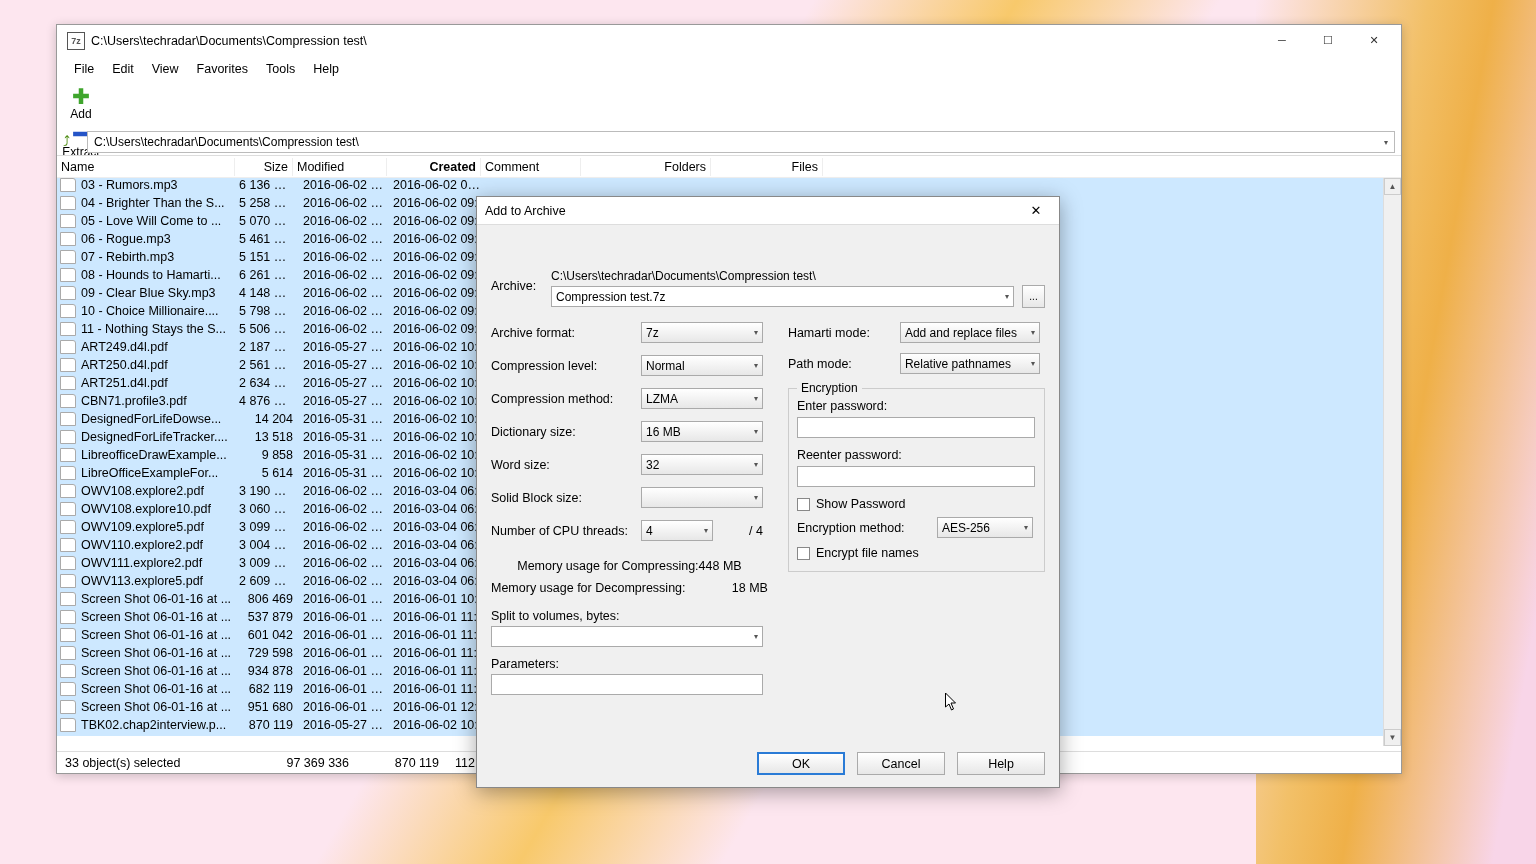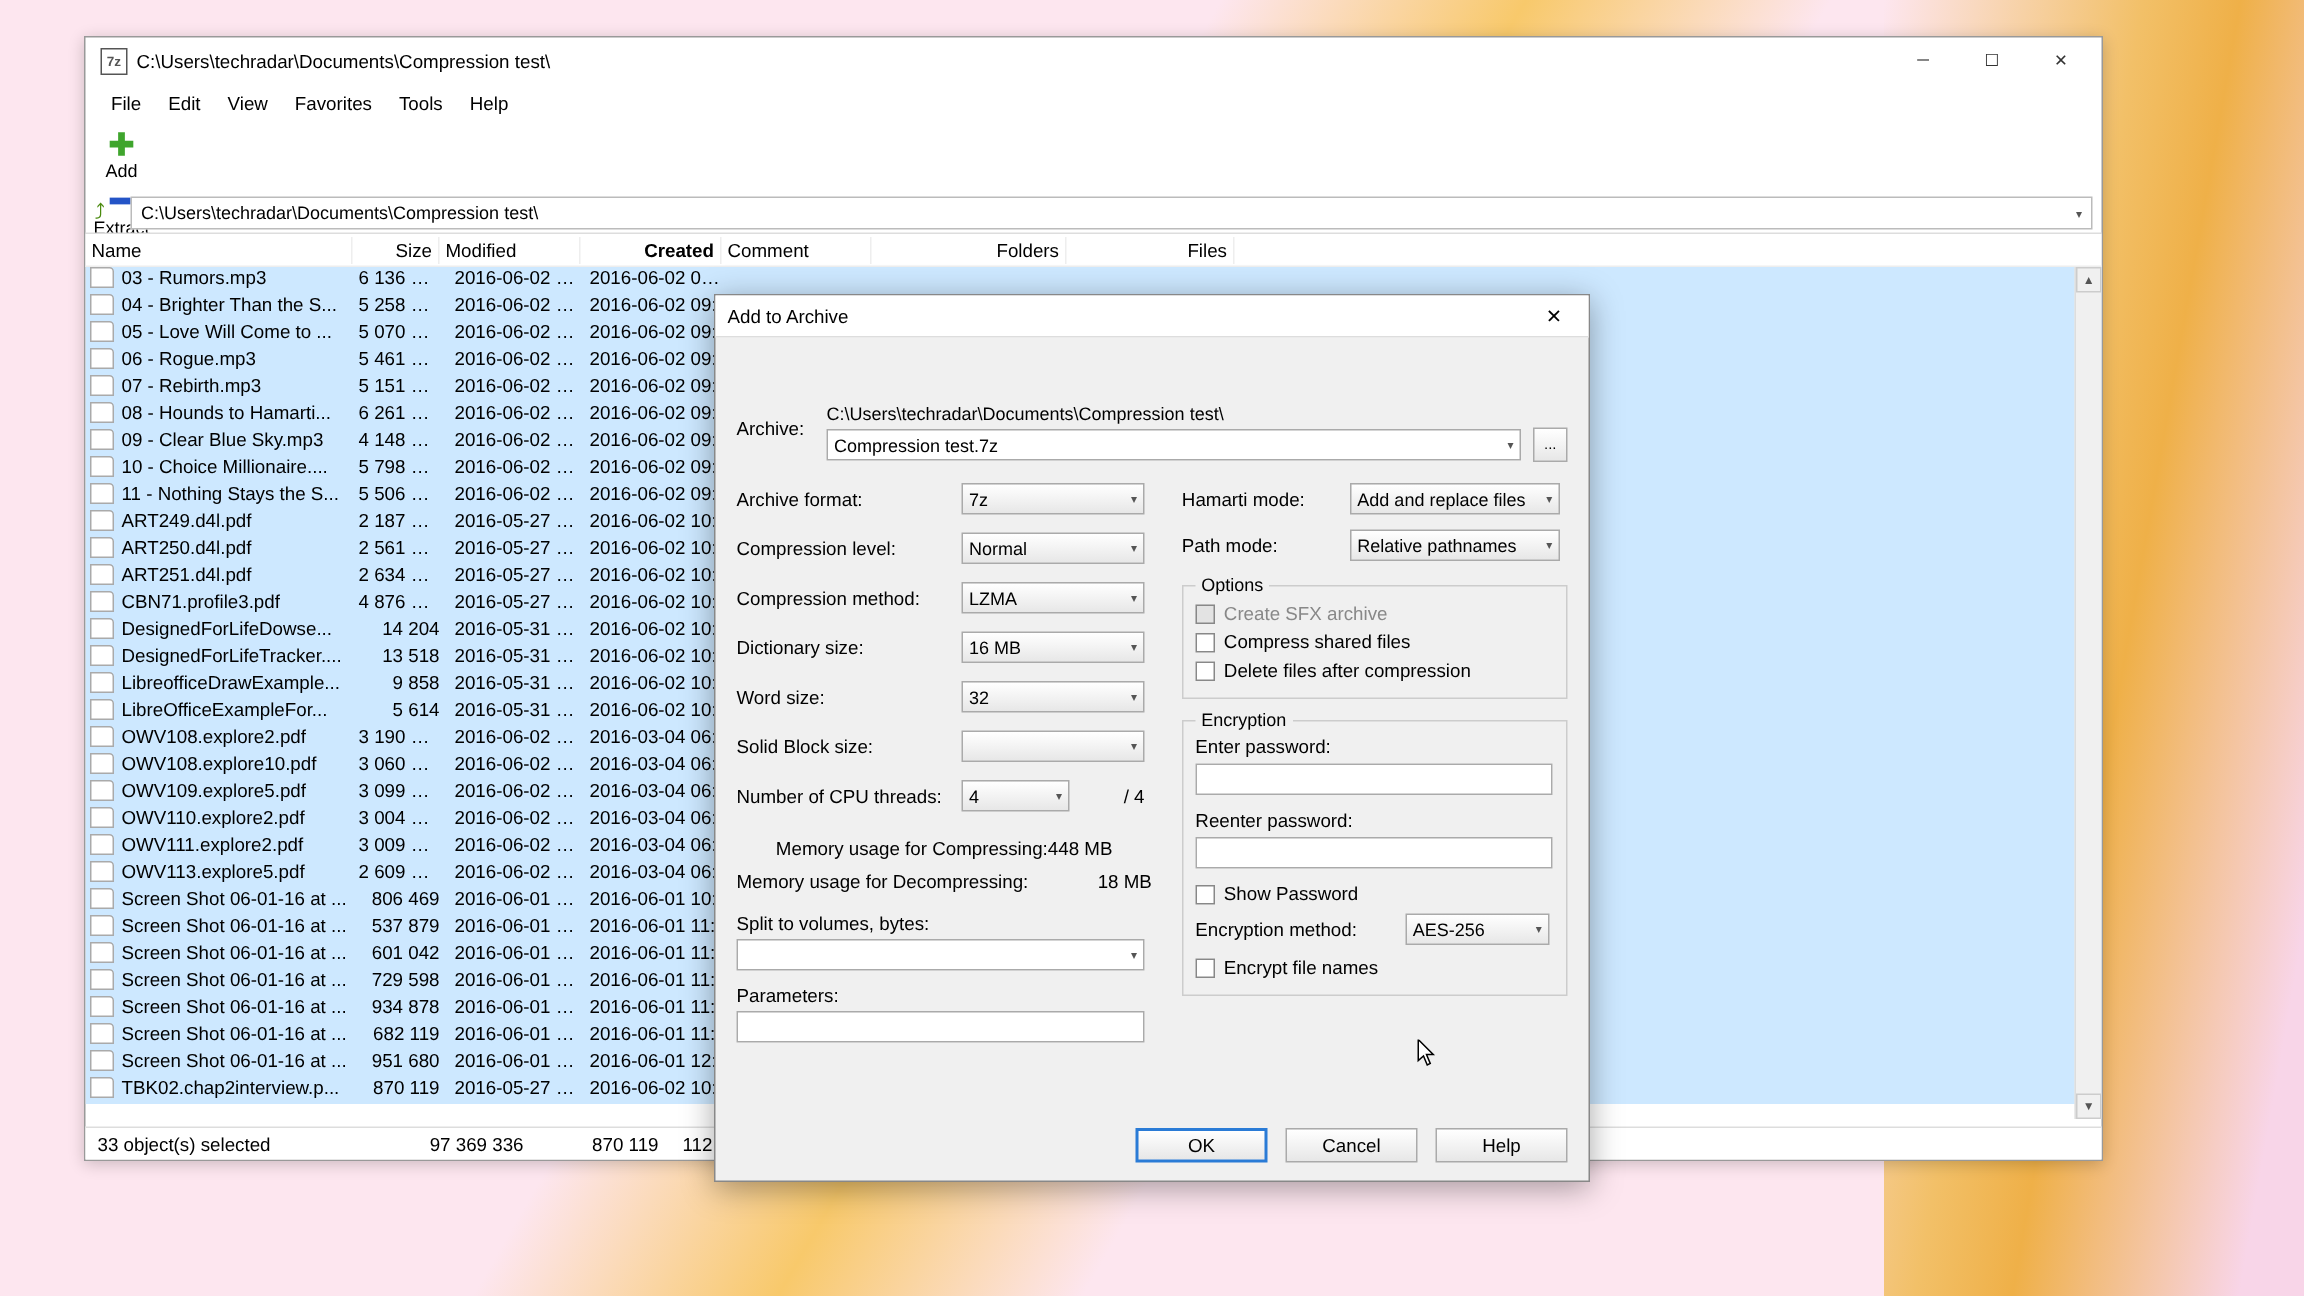--- a/index.html
+++ b/index.html
@@ -505,35 +505,20 @@
             </div>
           </div>
         <div class="row" style="margin-top:10px">
             <div style="width:112px;font-size:12.5px">Path mode:</div>
           <div class="combo" style="width:140px">
               <span>Relative pathnames</span>
               <span class="combo-arrow">▾</span>
             </div>
           </div>
 
-        <div class="fieldset" style="margin-top:16px">
-          <div class="legend">Options</div>
-          <div class="chk" style="color:#888">
-              <div class="chk-box disabled"></div>
-              <span>Create SFX archive</span>
-            </div>
-          <div class="chk">
-              <div class="chk-box"></div>
-              <span>Compress shared files</span>
-            </div>
-          <div class="chk">
-              <div class="chk-box"></div>
-              <span>Delete files after compression</span>
-            </div>
-        </div>
 
         <div class="fieldset" style="margin-top:14px">
           <div class="legend">Encryption</div>
           <div style="font-size:12.5px;margin-top:4px">Enter password:</div>
           <div class="input" style="width:238px;margin-top:4px"></div>
           <div style="font-size:12.5px;margin-top:10px">Reenter password:</div>
           <div class="input" style="width:238px;margin-top:4px"></div>
           <div class="chk" style="margin-top:10px">
               <div class="chk-box"></div>
               <span>Show Password</span>

